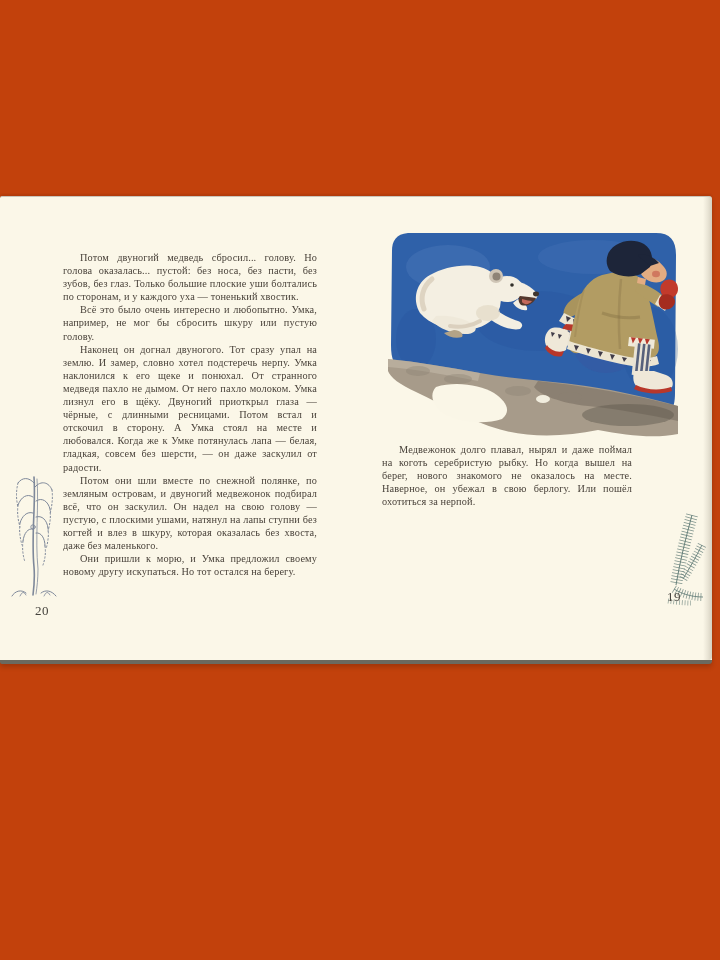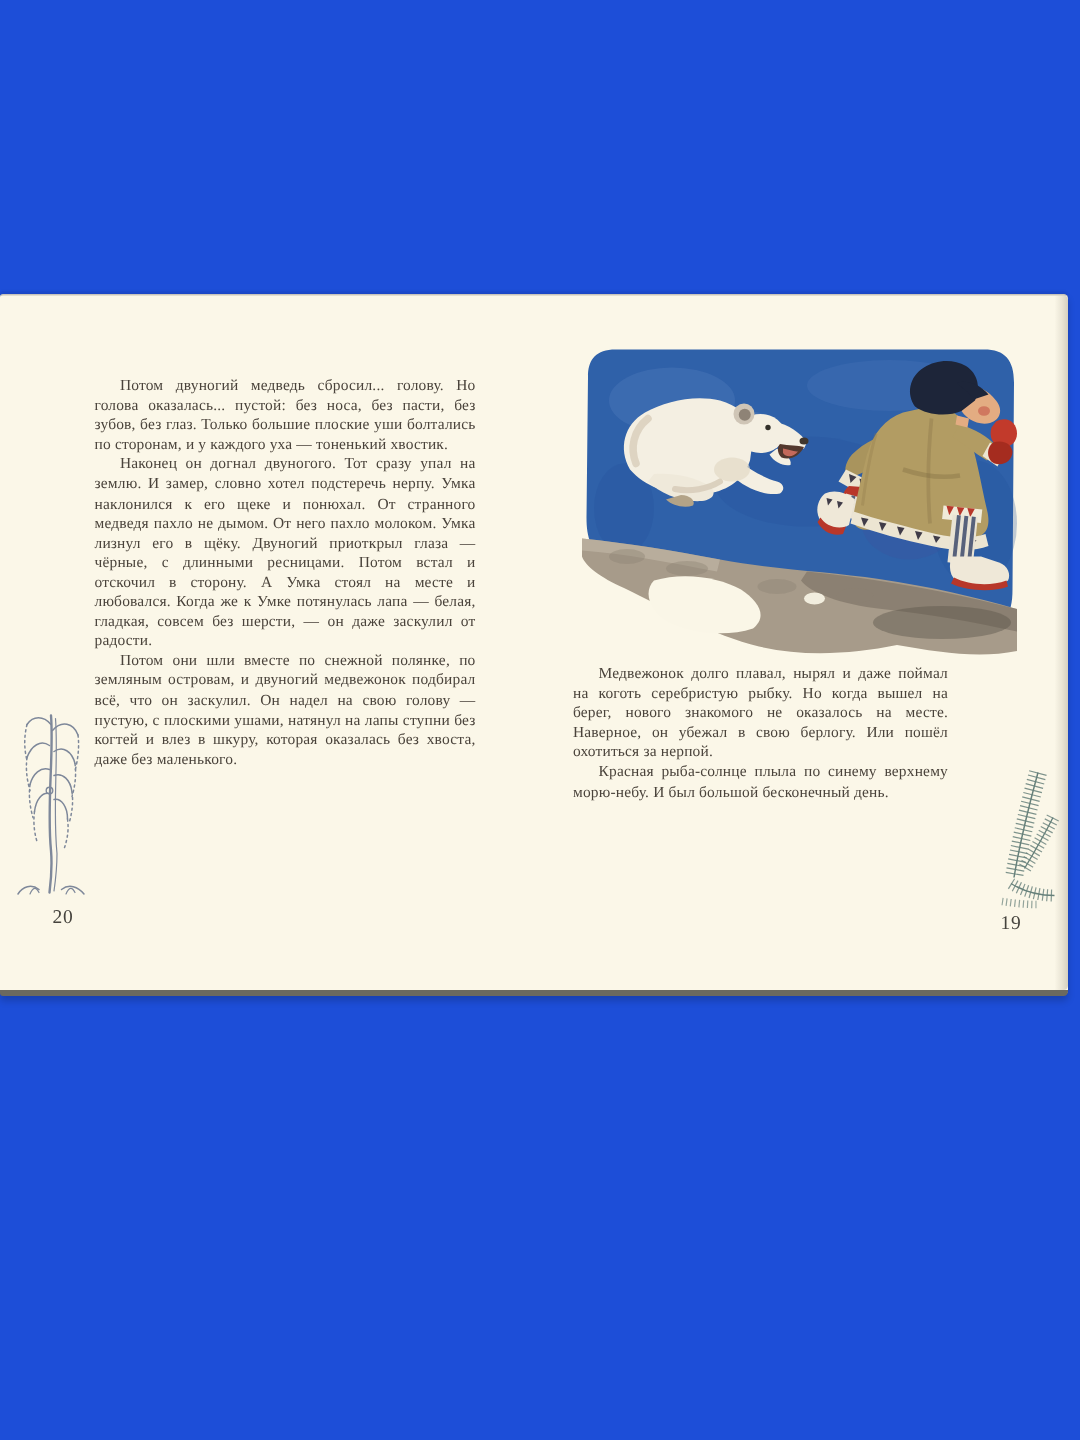--- a/index.html
+++ b/index.html
@@ -1,21 +1,21 @@
 <!DOCTYPE html>
 <html lang="ru"><head>
 <meta charset="utf-8">
 <style>
   html,body{margin:0;padding:0;}
   body{
     width:720px;height:960px;position:relative;overflow:hidden;
     background:#ffffff;
     font-family:"Liberation Serif","DejaVu Serif",serif;
   }
-  .photo{position:absolute;inset:0;background:#1d4ed8;}
+  .photo{position:absolute;inset:0;background:#c2410c;}
   
   .spread{
     position:absolute;left:0;top:196px;width:712px;height:463px;
     background:#fbf7e8;
     border-top:1px solid #c9c5bb;
     border-bottom:4px solid #6b695f;
     border-radius:2px 3px 3px 2px;
     box-shadow:0 -2px 2px rgba(0,0,0,0.07), 0 3px 5px rgba(0,0,0,0.18);
   }
   .page-edge-right{
@@ -27,37 +27,39 @@
   .text-block{
     position:absolute;color:#4a433b;
     font-size:10.3px;line-height:13.1px;text-align:justify;
     letter-spacing:0.12px;
   }
   .text-block p{margin:0;text-indent:17px;}
   .tb-left{left:63px;top:54px;width:254px;}
   .tb-right{left:382px;top:246px;width:250px;}
   .pagenum{position:absolute;font-size:13px;color:#45433d;letter-spacing:0.5px;}
   .pn-left{left:35px;top:406px;}
-  .pn-right{left:667px;top:410px;}
+  .pn-right{left:667px;top:392px;}
   
   .illus{position:absolute;left:388px;top:32px;width:290px;height:212px;}
   .birch{position:absolute;left:8px;top:268px;width:52px;height:136px;}
   .fern{position:absolute;left:662px;top:314px;width:44px;height:96px;}
   svg{display:block;width:100%;height:100%;}
 </style>
 </head>
 <body>
 
 <div class="photo">
   <div class="spread">
 
     <div class="text-block tb-left">
       <p>Потом двуногий медведь сбросил... голову. Но голова оказалась... пустой: без носа, без пасти, без зубов, без глаз. Только большие плоские уши болтались по сторонам, и у каждого уха — тоненький хвостик.</p>
+      <p>Всё это было очень интересно и любопытно. Умка, например, не мог бы сбросить шкуру или пустую голову.</p>
       <p>Наконец он догнал двуногого. Тот сразу упал на землю. И замер, словно хотел подстеречь нерпу. Умка наклонился к его щеке и понюхал. От странного медведя пахло не дымом. От него пахло молоком. Умка лизнул его в щёку. Двуногий приоткрыл глаза — чёрные, с длинными ресницами. Потом встал и отскочил в сторону. А Умка стоял на месте и любовался. Когда же к Умке потянулась лапа — белая, гладкая, совсем без шерсти, — он даже заскулил от радости.</p>
       <p>Потом они шли вместе по снежной полянке, по земляным островам, и двуногий медвежонок подбирал всё, что он заскулил. Он надел на свою голову — пустую, с плоскими ушами, натянул на лапы ступни без когтей и влез в шкуру, которая оказалась без хвоста, даже без маленького.</p>
+      <p>Они пришли к морю, и Умка предложил своему новому другу искупаться. Но тот остался на берегу.</p>
     </div>
 
     <div class="birch">
       <svg viewBox="0 0 52 136">
         <g fill="none" stroke="#7e889a" stroke-linecap="round" stroke-width="1">
           <path d="M26,12 C28,38 23,72 26,102 C27,114 26,122 25,130" stroke-width="1.6"></path>
           <path d="M29,14 C31,40 27,74 30,104 C30,114 29,122 28,129" stroke-width="0.8"></path>
           <path d="M26,18 C21,12 14,12 10,18"></path>
           <path d="M27,22 C33,15 41,17 44,25"></path>
           <path d="M25,32 C19,28 13,32 10,40"></path>
@@ -189,21 +191,20 @@
           <path d="M228,16 C218,22 216,34 222,42 C230,48 244,49 253,45 L262,38 C266,30 264,20 256,15 C247,10 236,11 228,16 Z" fill="#1d2539"></path>
           <path d="M250,26 C258,24 266,28 271,34 L262,37 C256,31 252,29 250,26 Z" fill="#1d2539"></path>
           <ellipse cx="268" cy="45" rx="4" ry="3.2" fill="#c96753" opacity="0.75"></ellipse>
           <path d="M250,48 L258,50 L257,56 L249,54 Z" fill="#e3ac82"></path>
         </g>
       </svg>
     </div>
 
     <div class="text-block tb-right">
       <p>Медвежонок долго плавал, нырял и даже поймал на коготь серебристую рыбку. Но когда вышел на берег, нового знакомого не оказалось на месте. Наверное, он убежал в свою берлогу. Или пошёл охотиться за нерпой.</p>
-      <p>Красная рыба-солнце плыла по синему верхнему морю-небу. И был большой бесконечный день.</p>
     </div>
 
     <div class="fern">
       <svg viewBox="0 0 44 96">
         <g fill="none" stroke="#66807a" stroke-linecap="butt">
           <path d="M30,4 C24,26 18,50 14,74" stroke-width="12" stroke-dasharray="0.8,2.2" opacity="0.85"></path>
           <path d="M40,34 C34,46 27,58 21,68" stroke-width="9" stroke-dasharray="0.8,2.1" opacity="0.8"></path>
           <path d="M12,78 C20,83 30,86 41,86" stroke-width="8" stroke-dasharray="0.8,2" opacity="0.8"></path>
           <path d="M6,90 C13,91 21,92 29,92" stroke-width="5" stroke-dasharray="0.8,2" opacity="0.7"></path>
           <path d="M30,4 C24,26 18,50 14,74" stroke-width="1"></path>

